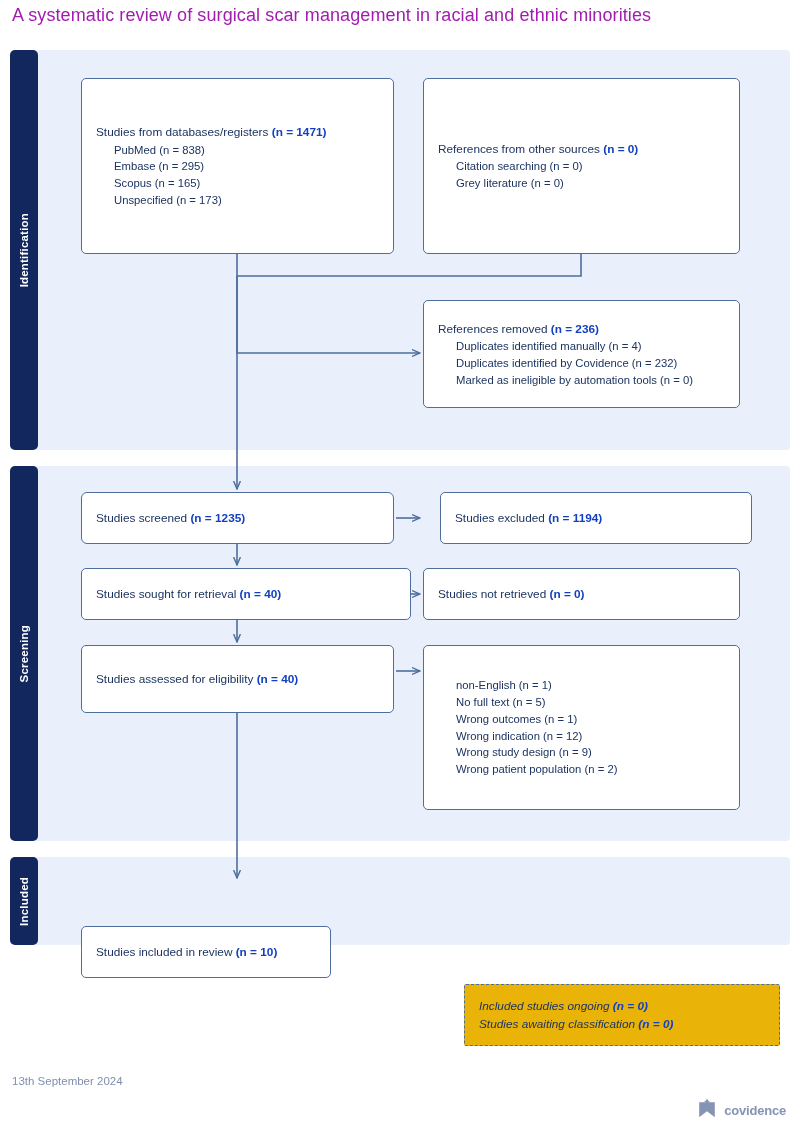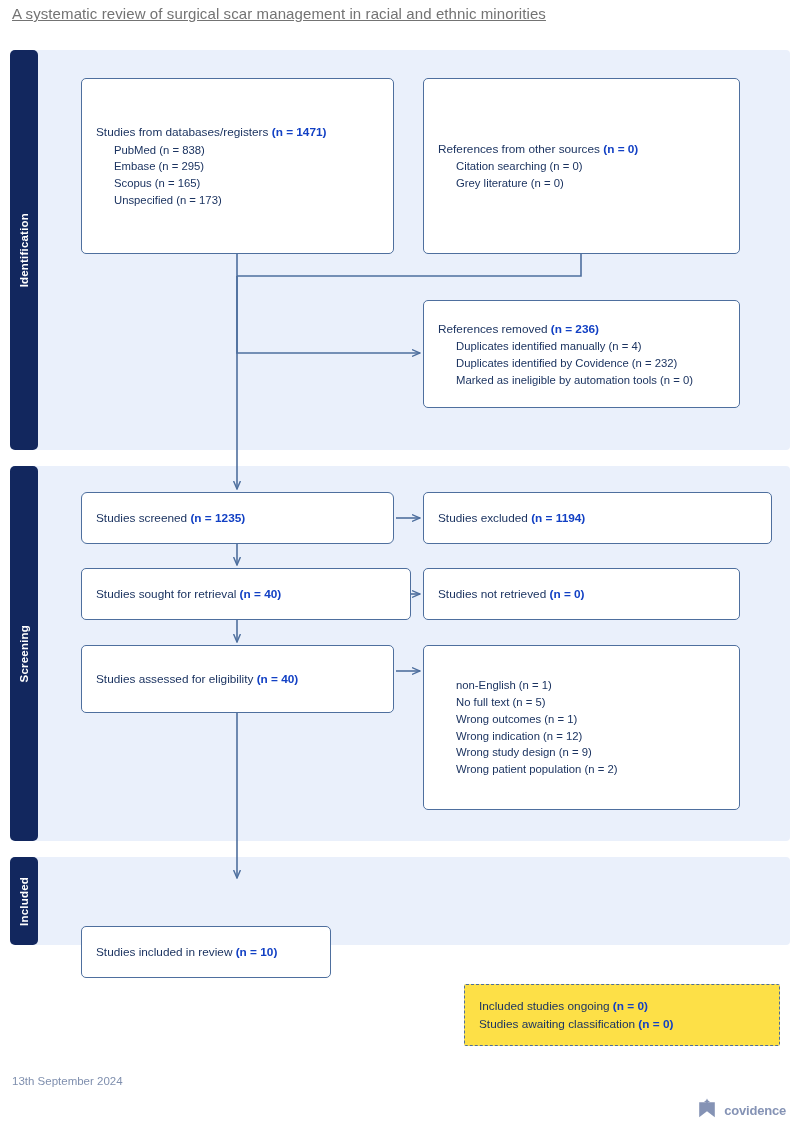--- a/index.html
+++ b/index.html
@@ -13,25 +13,24 @@
     position: relative;
     font-family: "Liberation Sans", sans-serif;
     overflow: hidden;
   }
 
   
   #doc-title {
     position: absolute;
     left: 12px;
     top: 5px;
-    font-size: 15px;
-    color: #737373;
+    font-size: 18px;
+    color: #a21caf;
     letter-spacing: 0.1px;
     white-space: nowrap;
-    text-decoration: underline;
   }
 
   
   .section {
     position: absolute;
     left: 10px;
     width: 780px;
     background: #eaf0fb;
     border-radius: 4px;
   }
@@ -70,21 +69,22 @@
     box-sizing: border-box;
     display: flex;
     flex-direction: column;
     justify-content: center;
     padding: 0 14px;
   }
   .fbox.dashed {
     border-style: dashed;
     border-width: 1.6px;
     border-radius: 2px;
-    background: #fde047;
+    background: #eab308;
+    font-style: italic;
   }
   .bx-head {
     font-size: 11.8px;
     color: #1c3461;
     line-height: 1.55;
     white-space: nowrap;
   }
   .bx-head b { color: #1240c4; font-weight: bold; }
   .bx-sub {
     font-size: 11.3px;
@@ -94,21 +94,21 @@
     white-space: nowrap;
   }
 
   
   #box-databases { left: 81px;  top: 78px;  width: 313px; height: 176px; }
   #box-other     { left: 423px; top: 78px;  width: 317px; height: 176px; }
   #box-removed   { left: 423px; top: 300px; width: 317px; height: 108px; }
 
   
   #box-screened   { left: 81px;  top: 492px; width: 313px; height: 52px; border-radius: 6px; }
-  #box-excluded1  { left: 423px; top: 492px; width: 349px; height: 52px; justify-content: center; }
+  #box-excluded1  { left: 440px; top: 492px; width: 312px; height: 52px; justify-content: center; }
   #box-sought     { left: 81px;  top: 568px; width: 330px; height: 52px; }
   #box-notretr    { left: 423px; top: 568px; width: 317px; height: 52px; }
   #box-assessed   { left: 81px;  top: 645px; width: 313px; height: 68px; }
   #box-excluded2  { left: 423px; top: 645px; width: 317px; height: 165px; }
 
   
   #box-included   { left: 81px;  top: 926px; width: 250px; height: 52px; }
   #box-ongoing    { left: 464px; top: 984px; width: 316px; height: 62px; }
 
   

